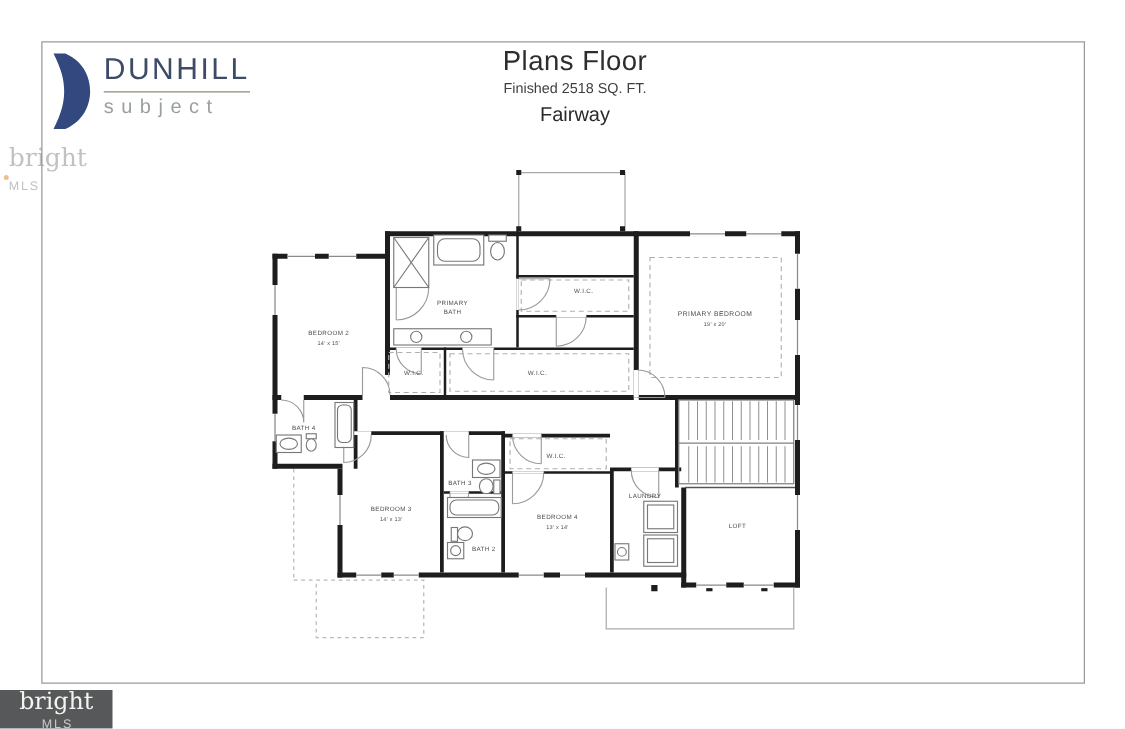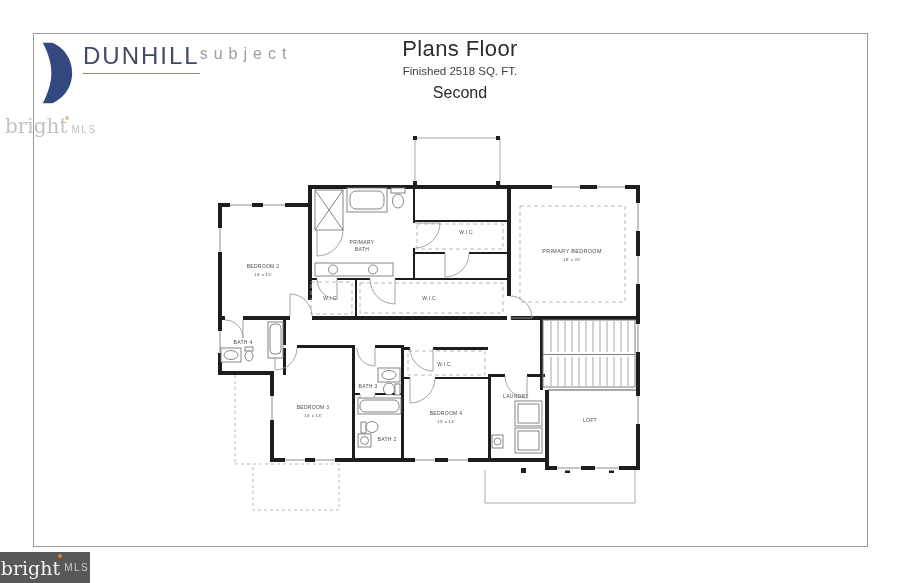--- a/index.html
+++ b/index.html
@@ -3,33 +3,33 @@
 <meta charset="utf-8">
 <style>
   html,body{margin:0;padding:0;background:#fff;}
   .page{position:relative;width:900px;height:583px;background:#ffffff;
         font-family:"Liberation Sans",sans-serif;overflow:hidden;outline:1px solid #e4e4e4;}
   
   .frame{position:absolute;left:33px;top:33px;width:833px;height:512px;border:1px solid #9a9a9a;}
   
   .logo{position:absolute;left:38px;top:40px;display:flex;align-items:flex-start;background:#fff;padding:2px 6px 2px 2px;}
   .logo-icon{width:34px;height:62px;margin-right:9px;}
-  .logo-text{display:flex;flex-direction:row;}
+  .logo-text{display:flex;flex-direction:column;}
   .logo-name{font-size:24px;letter-spacing:2px;color:#3e4a66;border-bottom:1px solid #8c8c74;padding-bottom:3px;}
   .logo-tagline{font-size:16px;letter-spacing:6px;color:#9aa0a0;margin-top:3px;}
   
   .titleblock{position:absolute;left:255px;top:36px;width:410px;text-align:center;color:#2d2d2d;}
   .title{font-size:22px;letter-spacing:.4px;}
   .subtitle{font-size:11.5px;color:#3f3f3f;margin-top:3px;}
   .community{font-size:16px;color:#2a2a2a;margin-top:7px;}
   
   .disclaimer-box{position:absolute;left:88px;top:524px;width:730px;height:20px;border:1px solid #3a3a3a;background:#fff;
                   font-size:11px;line-height:20px;text-align:center;color:#1c1c1c;}
   
-  .wm{display:flex;align-items:baseline;}
+  .wm{display:flex;align-items:baseline;flex-direction:column;}
   .wm .brand{font-family:"DejaVu Serif",serif;}
   .wm .suffix{letter-spacing:1.5px;margin-left:2px;}
   .wm .tm-dot{width:4px;height:4px;border-radius:50%;align-self:flex-start;margin:2px 0 0 -2px;}
   .wm-top{position:absolute;left:5px;top:114px;opacity:.55;}
   .wm-top .brand{font-size:20px;color:#8f8f8f;}
   .wm-top .suffix{font-size:10px;color:#8f8f8f;}
   .wm-top .tm-dot{background:#d98a3f;}
   .wm-bottom{position:absolute;left:0;top:552px;width:90px;height:31px;background:#57585a;
              display:flex;align-items:center;justify-content:center;}
   .wm-bottom .brand{font-size:19px;color:#f3f3f0;}
@@ -55,21 +55,21 @@
     </svg>
     <div class="logo-text">
       <span class="logo-name">DUNHILL</span>
       <span class="logo-tagline">subject</span>
     </div>
   </div>
 
   <div class="titleblock">
     <div class="title">Plans Floor</div>
     <div class="subtitle">Finished 2518 SQ. FT.</div>
-    <div class="community">Second</div>
+    <div class="community">Fairway</div>
   </div>
 
   <svg class="plan" viewBox="0 0 450 395">
 
     <g stroke="#b8b8b8" stroke-width="1" fill="none" stroke-dasharray="3,3">
       <rect x="48" y="336" width="86" height="46"></rect>
       <line x1="30" y1="247" x2="30" y2="336"></line>
       <line x1="30" y1="336" x2="48" y2="336"></line>
     </g>
 

